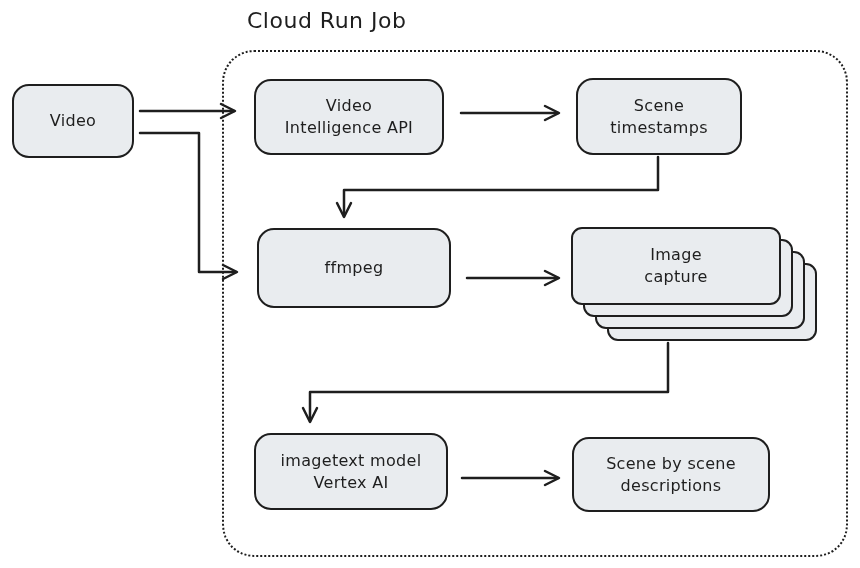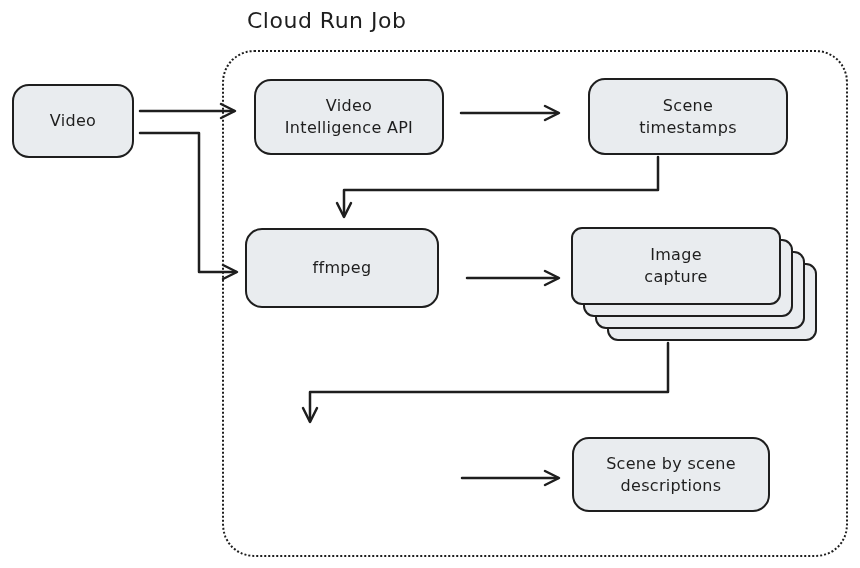--- a/index.html
+++ b/index.html
@@ -19,22 +19,22 @@
     position:absolute;display:flex;align-items:center;justify-content:center;
     background:#e9ecef;border:2.5px solid #1e1e1e;border-radius:17px;
     box-sizing:border-box;
   }
   .node-label{
     white-space:pre-line;text-align:center;font-size:16px;line-height:1.35;
     letter-spacing:0.3px;padding:0 6px;
   }
   .node-video{left:12px;top:84px;width:122px;height:74px;}
   .node-via{left:254px;top:79px;width:190px;height:76px;}
-  .node-scene-ts{left:576px;top:78px;width:200px;height:77px;margin-left:12px;}
-  .node-ffmpeg{left:245px;top:228px;width:194px;height:80px;}
+  .node-scene-ts{left:576px;top:78px;width:166px;height:77px;}
+  .node-ffmpeg{left:257px;top:228px;width:194px;height:80px;}
   .node-imagetext{left:254px;top:433px;width:194px;height:77px;}
   .node-scene-desc{left:572px;top:437px;width:198px;height:75px;}
   .stack-card{
     position:absolute;width:210px;height:78px;
     background:#e9ecef;border:2.5px solid #1e1e1e;border-radius:11px;
     box-sizing:border-box;display:flex;align-items:center;justify-content:center;
   }
   .card-4{left:607px;top:263px;}
   .card-3{left:595px;top:251px;}
   .card-2{left:583px;top:239px;}
@@ -87,19 +87,23 @@
   <div>
     <div class="stack-card card-4"></div>
     <div class="stack-card card-3"></div>
     <div class="stack-card card-2"></div>
     <div class="stack-card card-1">
       <span class="node-label">Image
 capture</span>
     </div>
   </div>
 
+  <div class="node node-imagetext">
+    <span class="node-label">imagetext model
+Vertex AI</span>
+  </div>
 
   <div class="node node-scene-desc">
     <span class="node-label">Scene by scene
 descriptions</span>
   </div>
 
 </div>
 
 </body></html>

